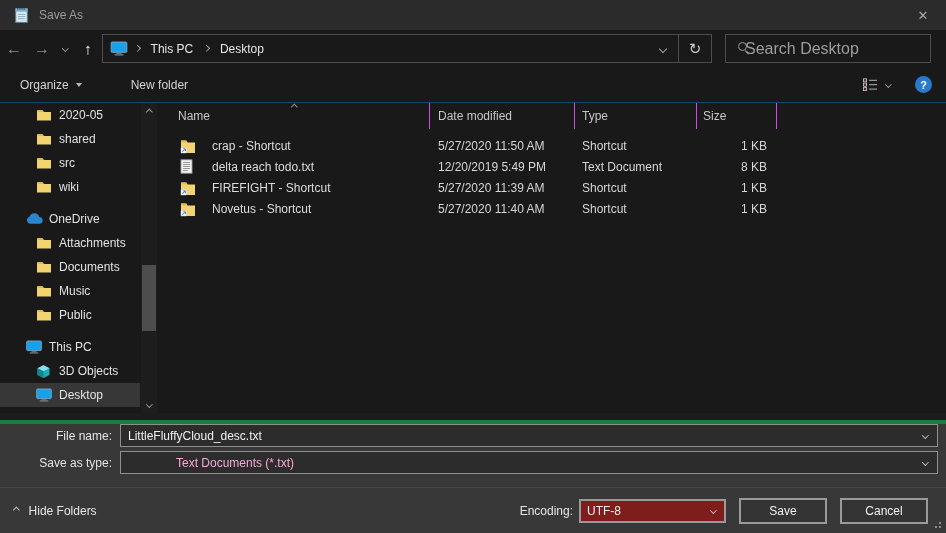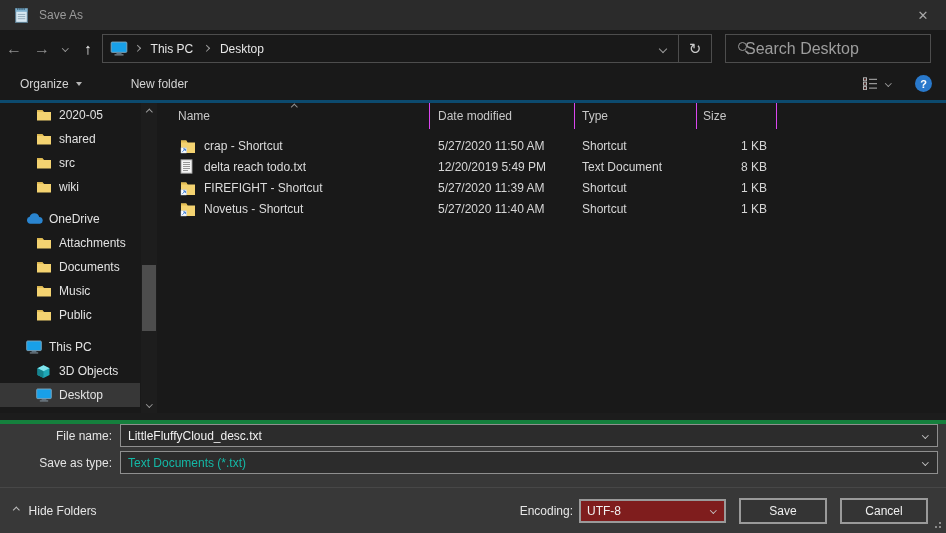--- a/index.html
+++ b/index.html
@@ -43,21 +43,21 @@
   .mag::before { content:""; position:absolute; left:1px; top:0; width:7px; height:7px;
                  border:1.4px solid #9a9a9a; border-radius:50%; }
   .mag::after { content:""; position:absolute; left:8px; top:8px; width:5px; height:1.4px;
                 background:#9a9a9a; transform:rotate(45deg); transform-origin:left center; }
   .search-input { flex:1; background:transparent; border:none; outline:none; color:#e6e6e6;
                   font-family:inherit; font-size:16px; }
   .search-input::placeholder { color:#9d9d9d; }
 
   
   .toolbar { height:36px; background:#191919; display:flex; align-items:center;
-             padding:0 14px 0 20px; border-bottom:3px solid #0c4a6e; }
+             padding:0 14px 0 20px; border-bottom:1px solid #0c4a6e; }
   .tool-btn { display:flex; align-items:center; gap:7px; color:#d4d4d4; }
   .tri-down { width:0; height:0; border-left:3.5px solid transparent; border-right:3.5px solid transparent;
               border-top:4px solid #b5b5b5; }
   .new-folder { margin-left:49px; }
   .toolbar-right { margin-left:auto; display:flex; align-items:center; gap:10px; }
   .view-btn { display:flex; align-items:center; gap:8px; }
   .help-circle { width:17px; height:17px; border-radius:50%; background:#2979cc; color:#fff;
                  display:flex; align-items:center; justify-content:center; font-size:11px; font-weight:bold; margin-left:14px; }
 
   
@@ -81,36 +81,36 @@
   .list { flex:1; display:flex; flex-direction:column; position:relative; }
   .list-header { height:26px; display:flex; color:#c7c7c7; position:relative; }
   .hcell { border-right:1px solid #d946ef; display:flex; align-items:center; }
   .h-name { width:267px; padding-left:15px; }
   .h-date { width:145px; padding-left:8px; }
   .h-type { width:122px; padding-left:7px; }
   .h-size { width:80px;  padding-left:6px; }
   .sort-ind { position:absolute; left:129px; top:2px; border-color:#8f8f8f; }
   .rows { padding-top:6px; }
   .list-row { height:21px; display:flex; align-items:center; color:#dcdcdc; }
-  .cell { display:flex; align-items:center; height:100%; }
+  .cell { display:flex; align-items:center; height:100%;gap:8px; }
   .c-name { width:267px; padding-left:17px; }
   .file-icon { width:16px; height:16px; display:inline-flex; position:relative; flex-shrink:0; }
   .row-name { margin-left:8px; white-space:nowrap; }
   .c-date { width:145px; padding-left:8px; color:#d6d6d6; }
   .c-type { width:122px; padding-left:7px; color:#d6d6d6; }
   .c-size { width:80px; justify-content:flex-end; padding-right:10px; color:#d6d6d6; }
 
   
   .gap-strip { height:7px; background:#1c1c1c; }
   .form-panel { height:67px; background:#383838; border-top:4px solid #15803d; }
   .form-row { display:flex; align-items:center; height:23px; margin-bottom:4px; }
   .form-label { width:120px; text-align:right; padding-right:8px; color:#e4e4e4; flex-shrink:0; }
   .combo { position:relative; flex:1; margin-right:8px; height:23px; background:#2c2c2c;
            border:1px solid #8f8f8f; display:flex; align-items:center; }
-  .combo .combo-text { padding-left:7px; color:#14b8a6; }
+  .combo .combo-text { padding-left:7px; color:#f9a8d4;margin-left:48px; }
   .combo .chev { position:absolute; right:9px; top:8px; border-color:#c4c4c4; }
   .combo-input { width:100%; height:100%; background:transparent; border:none; outline:none;
                  color:#f0f0f0; font-family:inherit; font-size:12px; padding:0 24px 0 7px; }
 
   
   .footer { height:46px; background:#383838; border-top:1px solid #474747; display:flex;
             align-items:center; padding:0 18px 0 14px; position:relative; }
   .hide-folders { display:flex; align-items:center; gap:10px; color:#e6e6e6; }
   .hide-folders .chev { border-color:#c0c0c0; }
   .footer-right { margin-left:auto; display:flex; align-items:center; }

